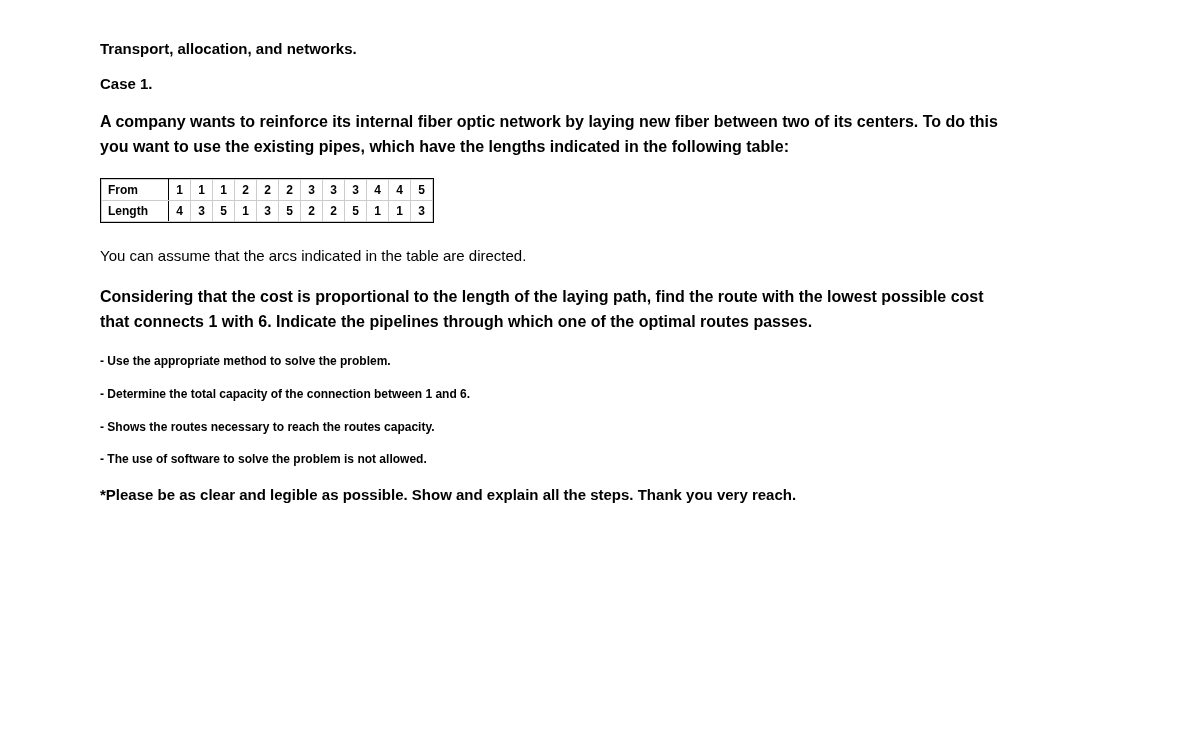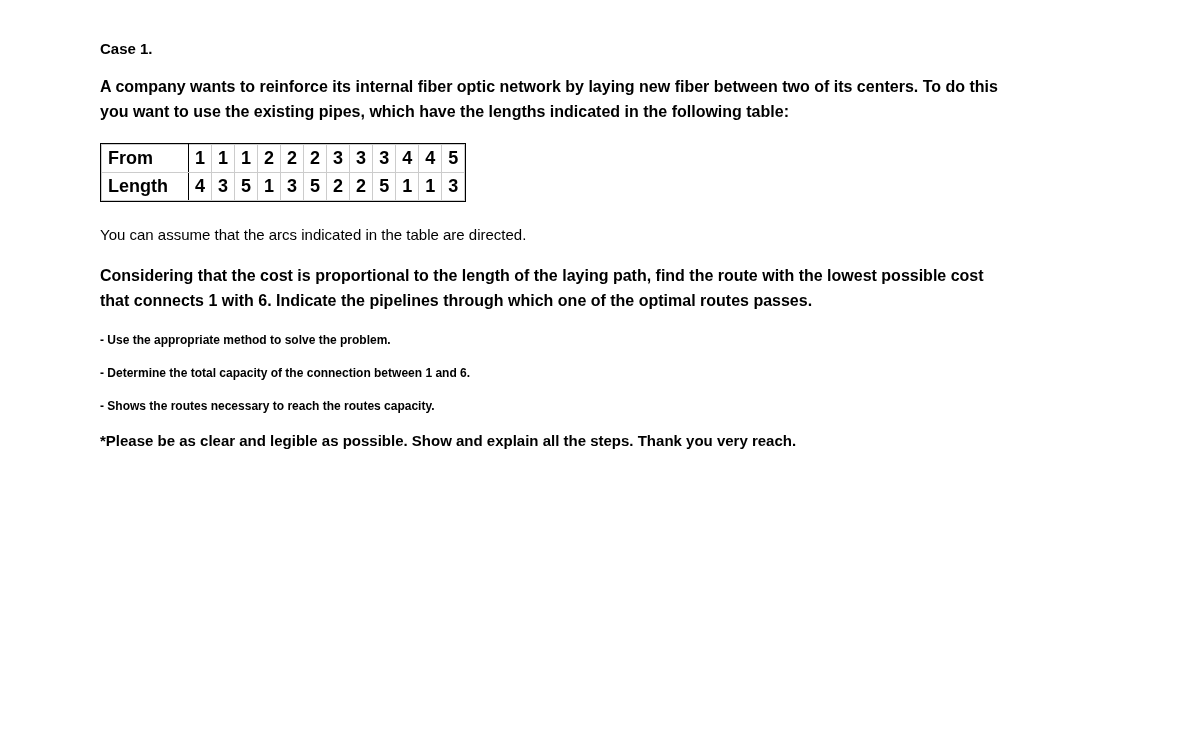--- a/index.html
+++ b/index.html
@@ -42,21 +42,21 @@
     }
 
     .table-container {
       margin-bottom: 18px;
       border: 1px solid #000;
       display: inline-block;
     }
 
     .data-table {
       border-collapse: collapse;
-      font-size: 18px;
+      font-size: 12px;
       font-weight: bold;
     }
 
     .data-table td {
       padding: 3px 6px;
       border: 1px solid #ccc;
       white-space: nowrap;
       min-width: 22px;
       text-align: center;
     }
@@ -91,20 +91,21 @@
       font-size: 15px;
       line-height: 1.55;
       margin-top: 4px;
     }
   </style>
 </head>
 <body>
 
 <div class="content-area">
 
+  <div class="title">Transport, allocation, and networks.</div>
 
   <div class="case-title">Case 1.</div>
 
   <div class="paragraph">A company wants to reinforce its internal fiber optic network by laying new fiber between two of its centers. To do this you want to use the existing pipes, which have the lengths indicated in the following table:</div>
 
   <div class="table-container">
     <table class="data-table">
       <tbody id="table-body">
           <tr>
             <td class="label-cell">From</td>
@@ -141,17 +142,18 @@
   </div>
 
   <div class="section-text">You can assume that the arcs indicated in the table are directed.</div>
 
   <div class="paragraph">Considering that the cost is proportional to the length of the laying path, find the route with the lowest possible cost that connects 1 with 6. Indicate the pipelines through which one of the optimal routes passes.</div>
 
   <div id="bullets-container">
       <div class="bullet-item">- Use the appropriate method to solve the problem.</div>
       <div class="bullet-item">- Determine the total capacity of the connection between 1 and 6.</div>
       <div class="bullet-item">- Shows the routes necessary to reach the routes capacity.</div>
+      <div class="bullet-item">- The use of software to solve the problem is not allowed.</div>
     </div>
 
   <div class="note">*Please be as clear and legible as possible. Show and explain all the steps. Thank you very reach.</div>
 
 </div>
 
 </body></html>

